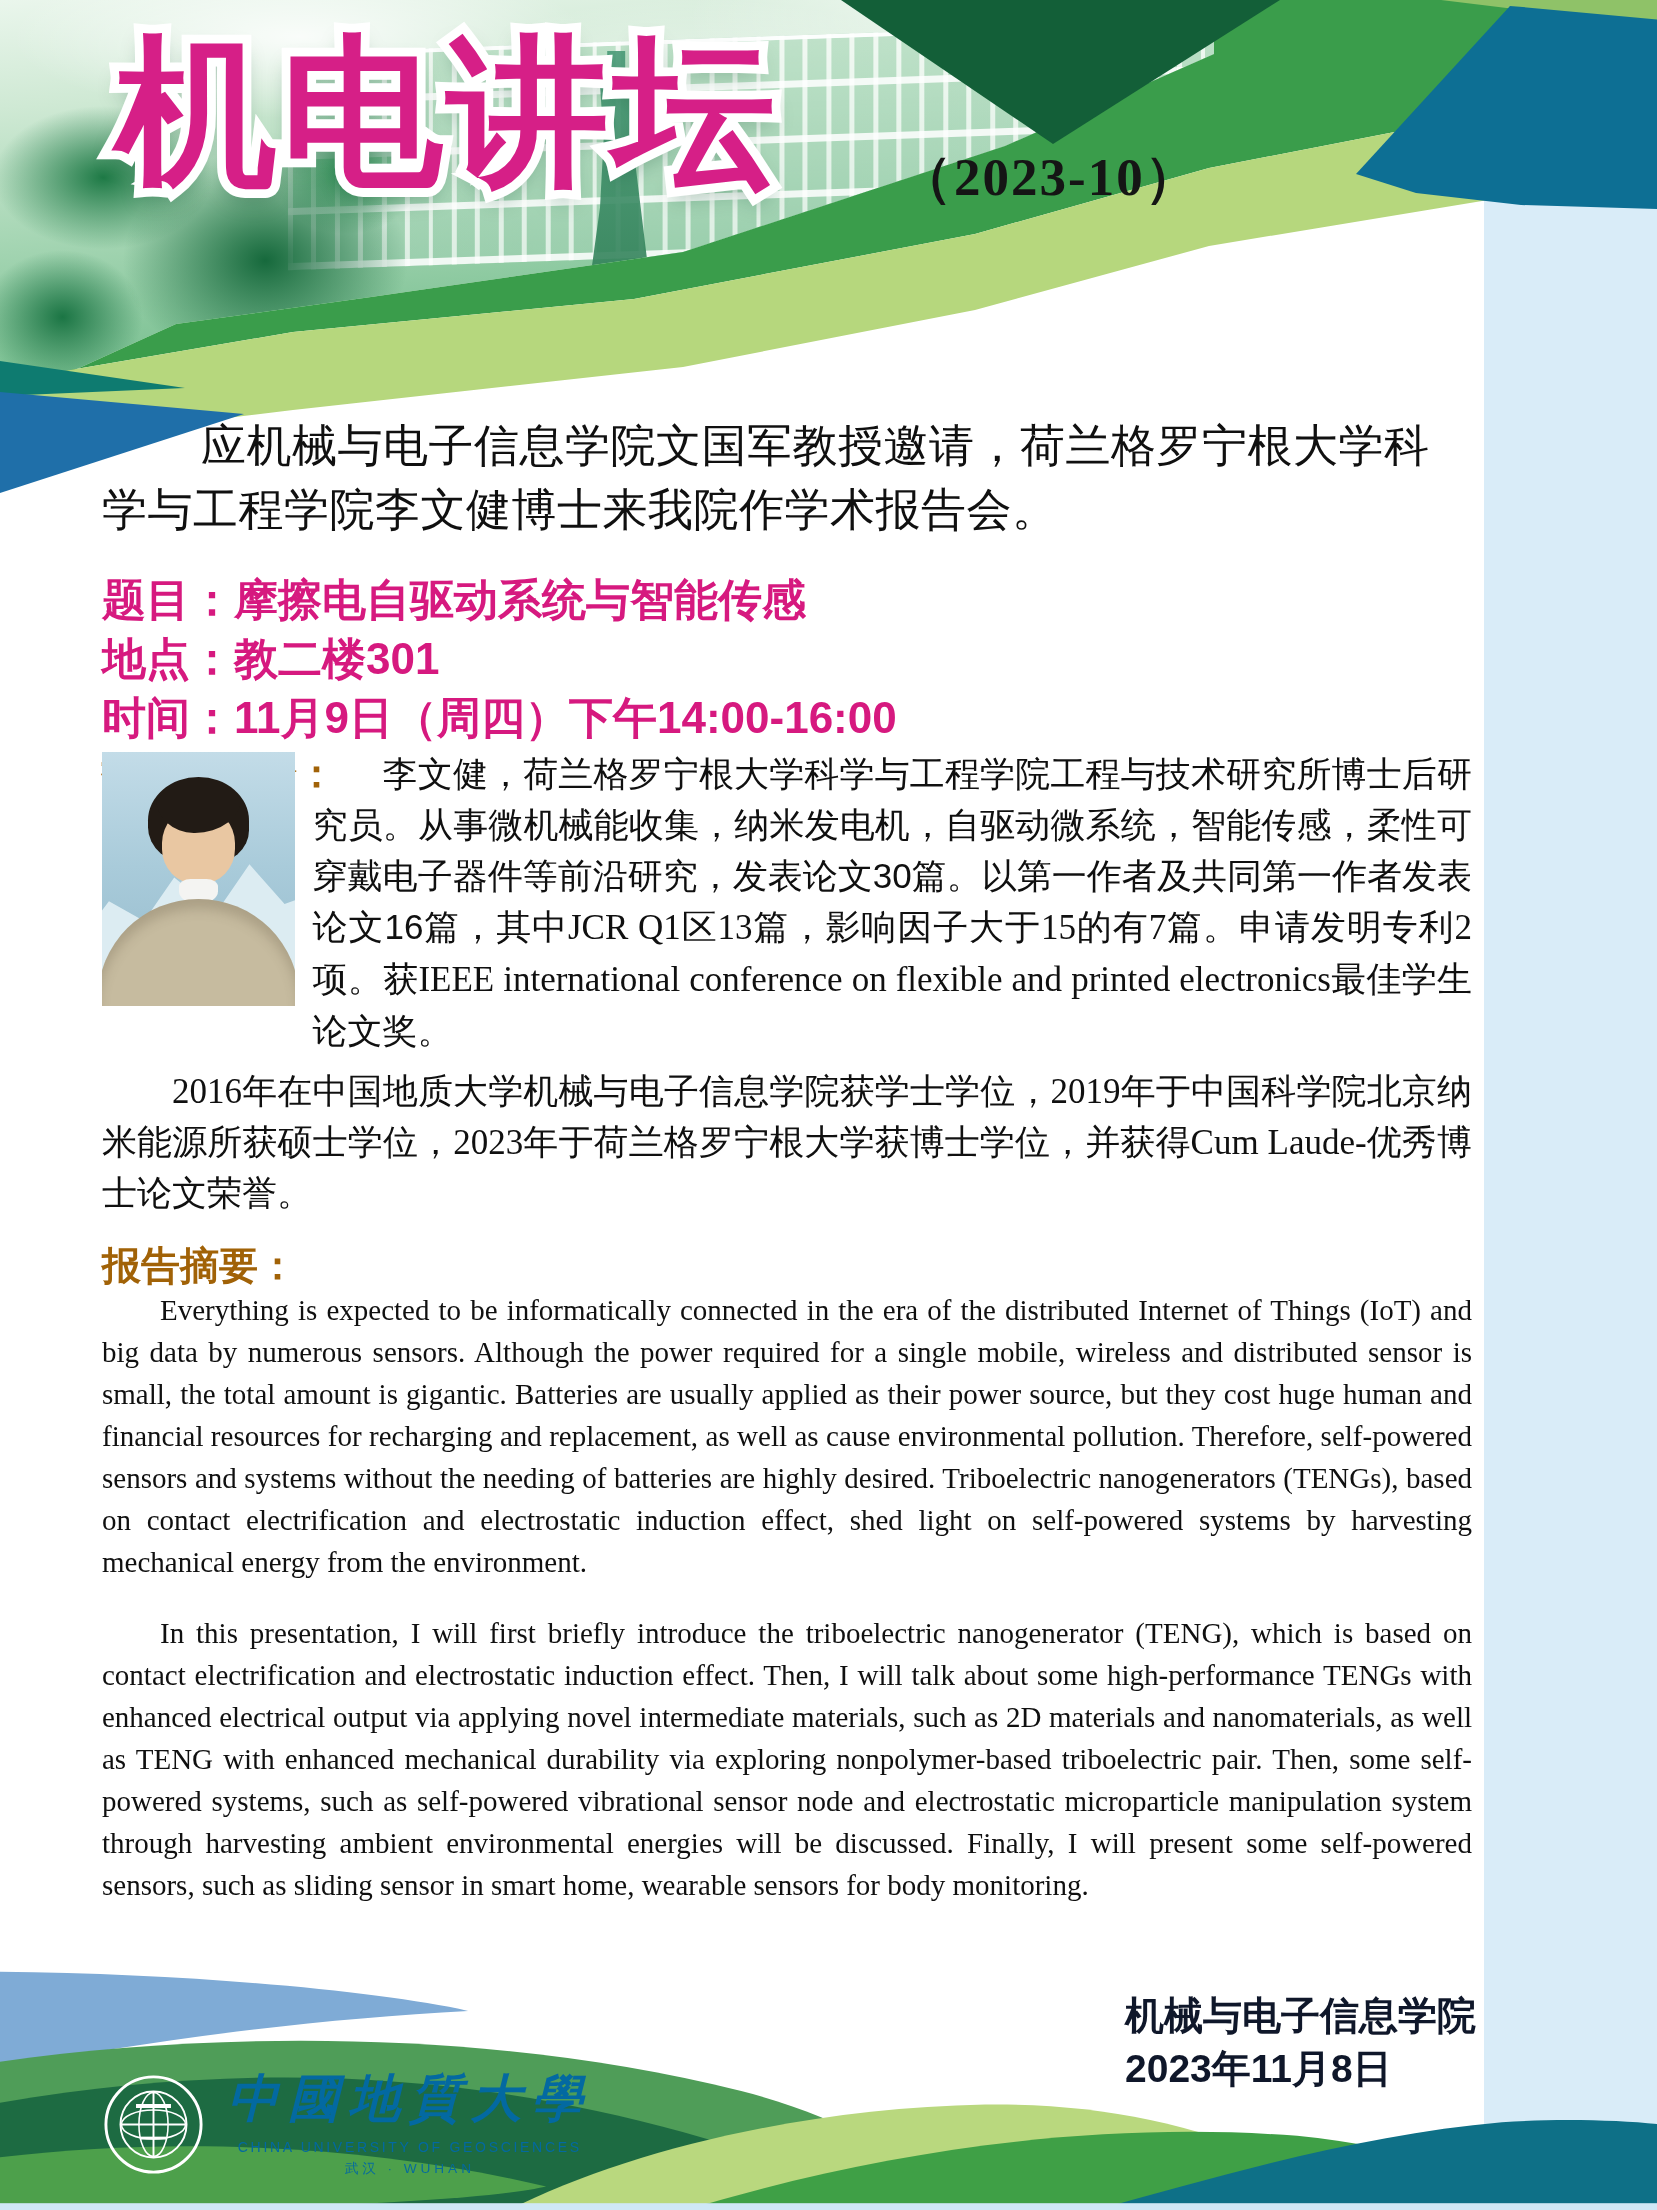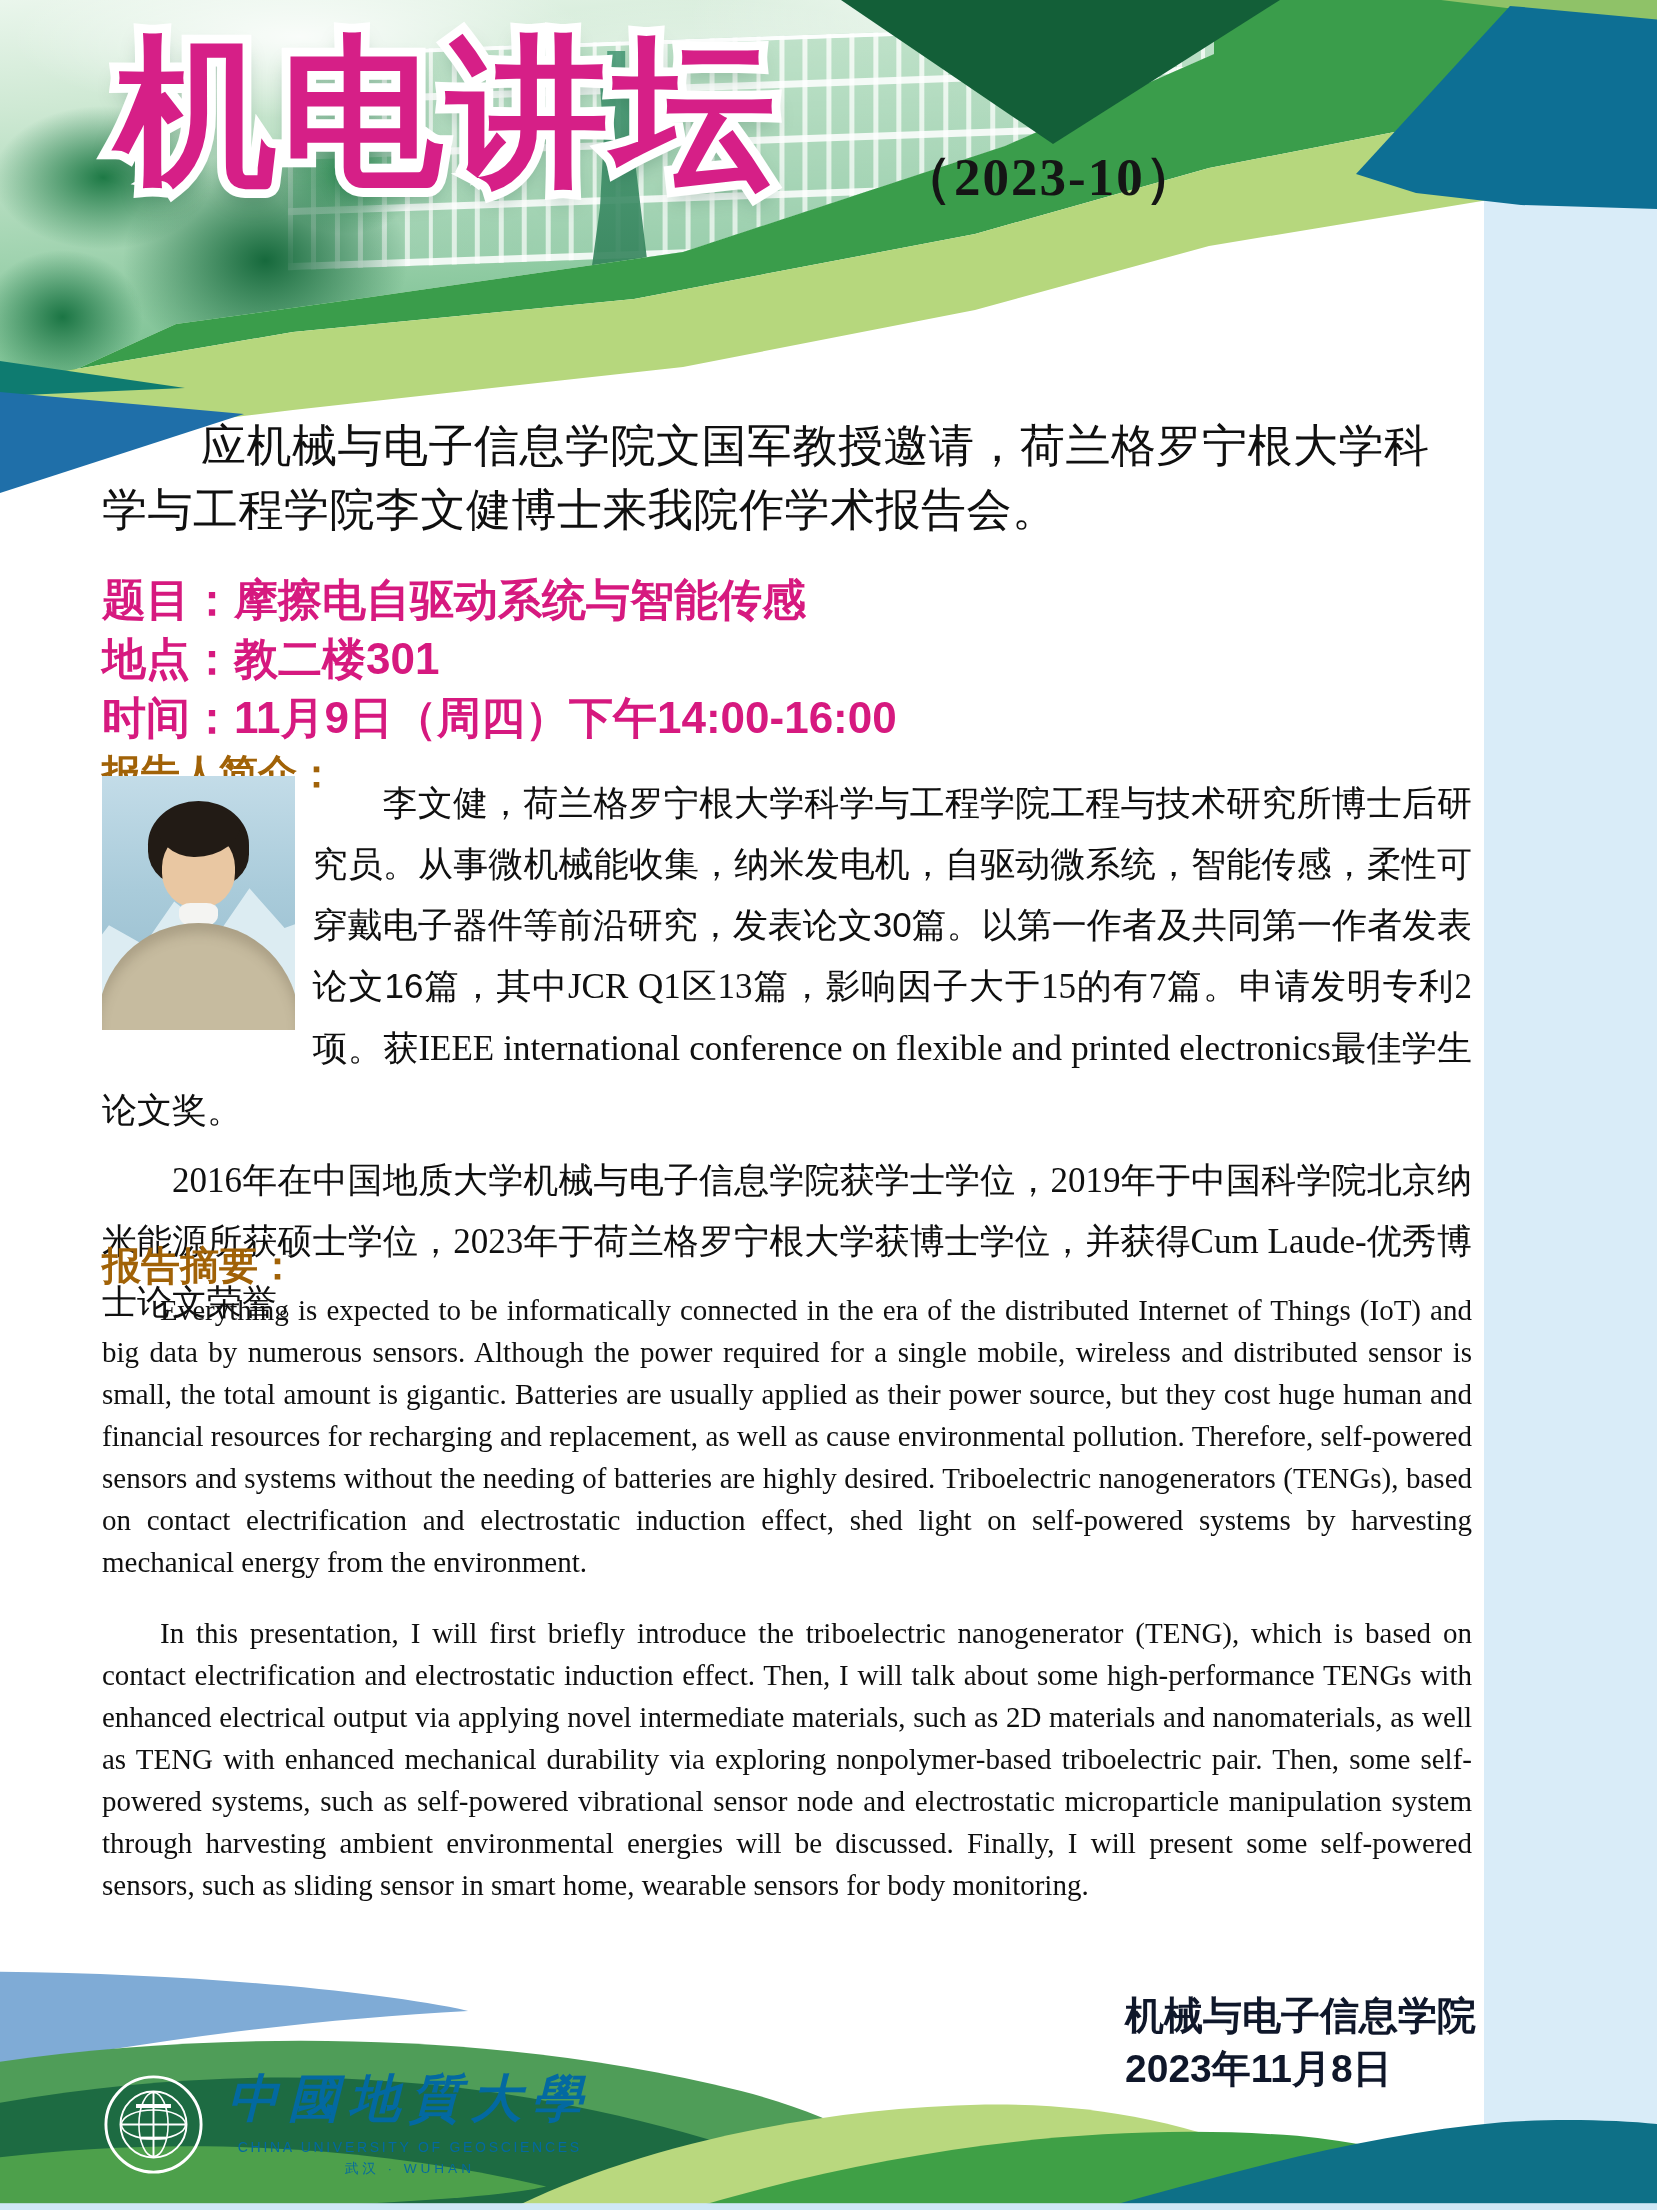--- a/index.html
+++ b/index.html
@@ -60,21 +60,21 @@
   .issue{position:absolute;left:899px;top:142px;z-index:6;font-family:"Liberation Serif",serif;
     font-weight:700;font-size:53px;color:#151515;letter-spacing:2px;}
   
   .col{position:absolute;left:102px;width:1370px;color:#101010;z-index:7;}
   .intro{top:414px;font-size:45px;font-weight:400;line-height:1.42;text-indent:2.2em;
     letter-spacing:0.5px;margin:0;}
   .details{top:570px;font-size:44px;font-weight:700;color:#d6197f;line-height:59px;}
   .details .row{white-space:nowrap;}
   .h-black{font-size:39px;font-weight:700;color:#a16207;}
   .speaker-heading{top:747px;}
-  .bio{top:772px;font-size:35px;line-height:61px;text-align:justify;}
+  .bio{top:748px;font-size:35px;line-height:51px;text-align:justify;}
   .bio p{margin:0;}
   .bio .p2{margin-top:9px;font-family:"Liberation Serif",serif;text-indent:2em;}
   .bio .serif{font-family:"Liberation Serif",serif;}
   .bio .p1{text-indent:2em;}
   .speaker-photo{float:left;width:193px;height:254px;margin:3.9px 17.6px 25px 0;position:relative;
     overflow:hidden;background:linear-gradient(180deg,#c3dce8 0%,#a9cbda 45%,#93b9cb 100%);}
   .iceberg{position:absolute;left:-12%;top:38%;width:130%;height:52%;background:#dcecf2;
     clip-path:polygon(0 70%,12% 40%,26% 55%,38% 22%,55% 48%,68% 12%,82% 42%,100% 30%,100% 100%,0 100%);}
   .hair{position:absolute;left:24%;top:10%;width:52%;height:34%;background:#221b15;
     border-radius:52% 52% 40% 44%;}

